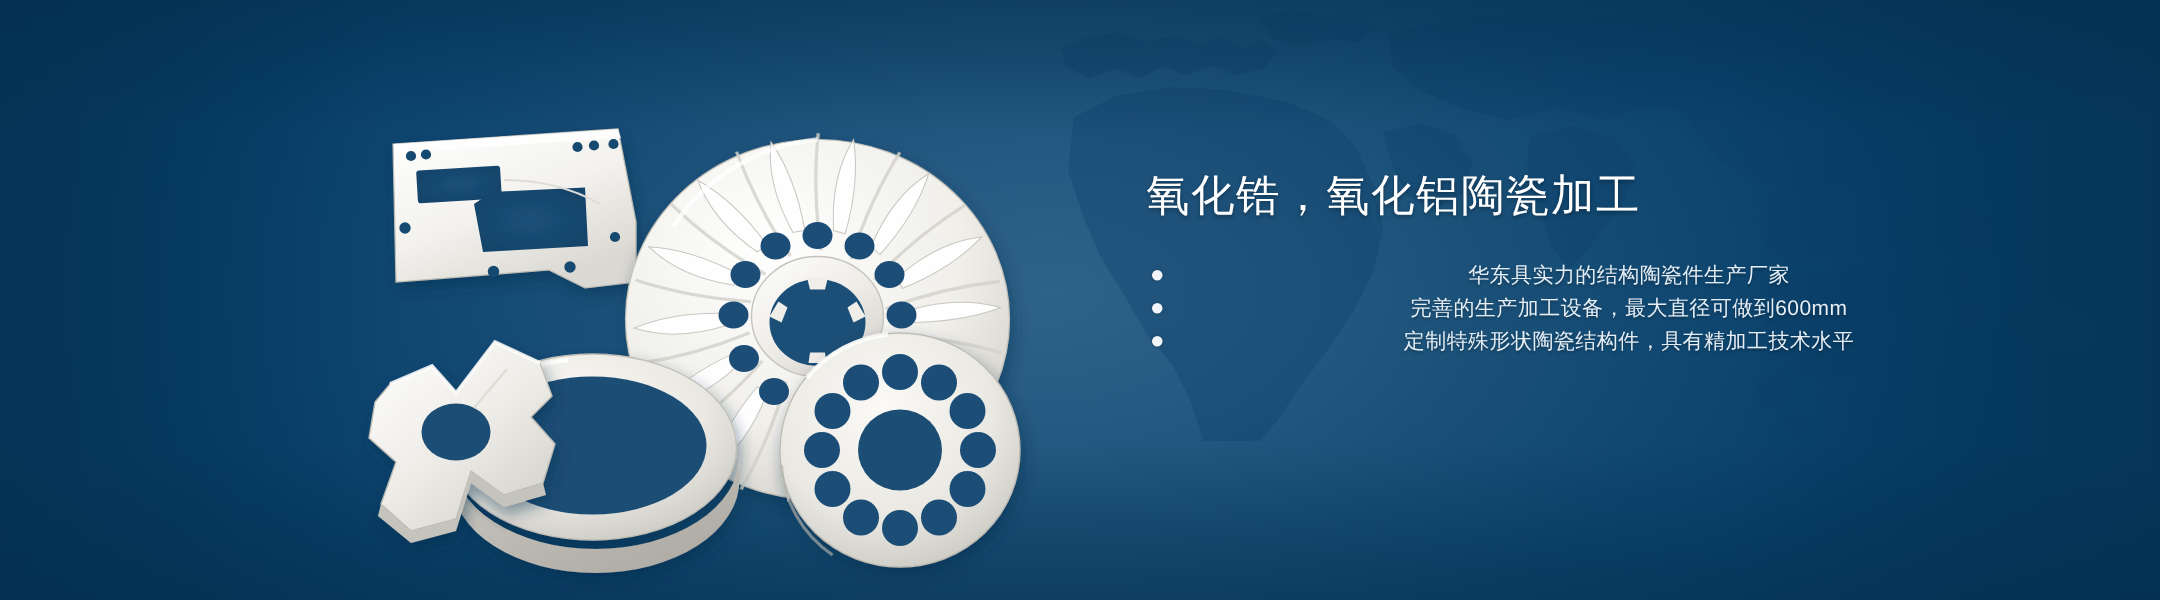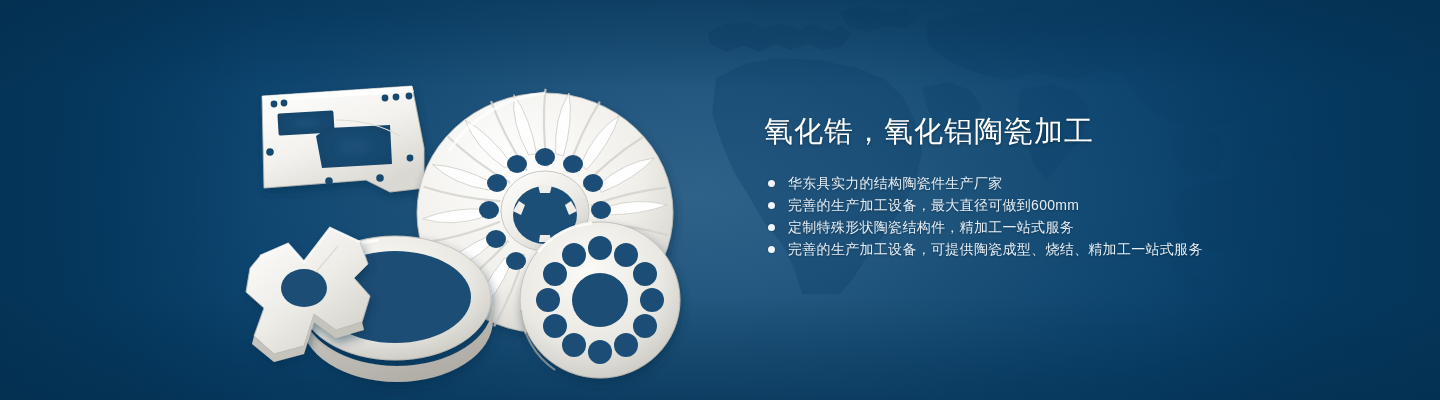--- a/index.html
+++ b/index.html
@@ -62,20 +62,21 @@
     letter-spacing: 1px;
     font-weight: 400;
     margin: 0;
     text-shadow: 0 1px 3px rgba(0,0,0,0.35);
     white-space: nowrap;
   }
   .bullets {
     list-style: none;
     margin: 22px 0 0 2px;
     padding: 0;
+    text-align: center;
   }
   .bullets li {
     position: relative;
     padding-left: 22px;
     color: #e6eef5;
     font-size: 14px;
     line-height: 22px;
     letter-spacing: 0.3px;
     white-space: nowrap;
     text-shadow: 0 1px 2px rgba(0,0,0,0.30);
@@ -374,22 +375,18 @@
       <li>
         <span class="dot"></span>
         <span>华东具实力的结构陶瓷件生产厂家</span>
       </li>
       <li>
         <span class="dot"></span>
         <span>完善的生产加工设备，最大直径可做到600mm</span>
       </li>
       <li>
         <span class="dot"></span>
-        <span>定制特殊形状陶瓷结构件，精加工一站式服务</span>
-      </li>
-      <li>
-        <span class="dot"></span>
-        <span>完善的生产加工设备，可提供陶瓷成型、烧结、精加工一站式服务</span>
+        <span>定制特殊形状陶瓷结构件，具有精加工技术水平</span>
       </li>
     </ul>
   </div>
 
 </div>
 
 </body></html>

